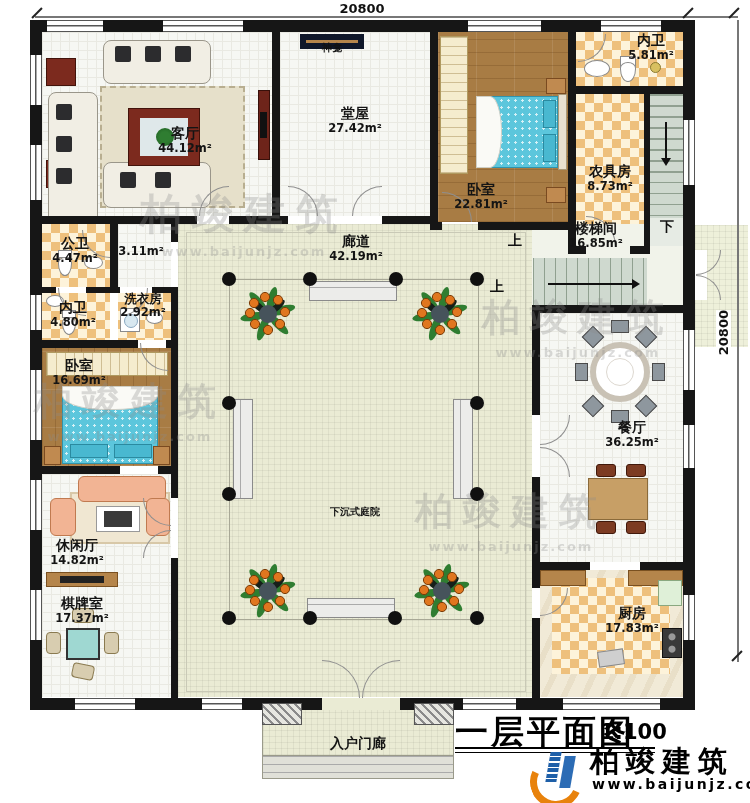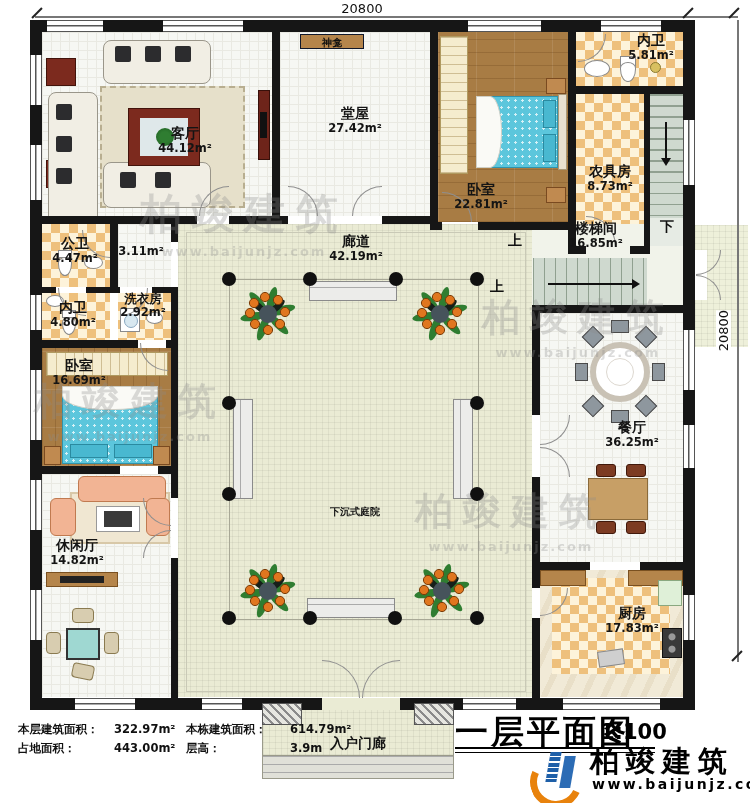--- a/index.html
+++ b/index.html
@@ -30,21 +30,21 @@
   .bench{background:#ececea;border:1px solid #8a8a8a;box-sizing:border-box;z-index:3;}
   .stairsV{background:#cfd9cf;background-image:repeating-linear-gradient(180deg,#90a090 0 1.5px,transparent 1.5px 11px);z-index:3;}
   .stairsH{background:#cfd9cf;background-image:repeating-linear-gradient(90deg,#90a090 0 1.5px,transparent 1.5px 11px);z-index:3;}
   .furn{z-index:2;box-sizing:border-box;}
   .sofa{background:#f1eee4;border:1.5px solid #9a968a;border-radius:8px;}
   .pillow{background:#2c2c2e;border-radius:2px;}
   .fixture{background:#fff;border:1.2px solid #8a8a8a;box-sizing:border-box;}
   .wm{z-index:50;color:#8c8c8c;opacity:.30;font-weight:bold;pointer-events:none;text-align:center;white-space:nowrap;}
   .wm .cn{font-size:42px;letter-spacing:10px;display:block;}
   .wm .url{font-size:13px;letter-spacing:2px;display:block;margin-top:2px;}
-  .dim{z-index:11;color:#111;font-weight:normal;font-size:13px;}
+  .dim{z-index:11;color:#111;font-weight:bold;font-size:13px;}
   .tick{width:14px;height:2px;background:#222;transform:rotate(-45deg);z-index:11;}
   .stxt{font-size:11.5px;font-weight:bold;color:#111;}
   .updown{z-index:10;font-size:14px;font-weight:bold;color:#111;}
 </style>
 </head>
 <body>
 
 <div id="canvas">
 
   <svg width="0" height="0" style="position:absolute">
@@ -149,21 +149,21 @@
   <div class="f furn pillow" style="left:56px;top:168px;width:16px;height:16px"></div>
   <div class="f furn sofa" style="left:103px;top:162px;width:108px;height:46px"></div>
   <div class="f furn pillow" style="left:120px;top:172px;width:16px;height:16px"></div>
   <div class="f furn pillow" style="left:155px;top:172px;width:16px;height:16px"></div>
   <div class="f furn" style="left:128px;top:108px;width:72px;height:58px;background:#7c2a1e;border:1px solid #42130a"></div>
   <div class="f furn" style="left:140px;top:118px;width:48px;height:38px;background:#dfe8ea"></div>
   <div class="f furn" style="left:156px;top:128px;width:18px;height:18px;background:radial-gradient(#2f7d31 40%,#1d5c20);border-radius:50%"></div>
   <div class="f furn" style="left:258px;top:90px;width:12px;height:70px;background:#6e241a;border:1px solid #38100a"></div>
   <div class="f furn" style="left:260px;top:112px;width:7px;height:26px;background:#111"></div>
 
-  <div class="f furn" style="left:300px;top:34px;width:64px;height:15px;background:#b5854b;border:1px solid #0f172a;z-index:3;text-align:center;font-size:10px;font-weight:bold;color:#111;line-height:15px"><span>神龛</span></div>
+  <div class="f furn" style="left:300px;top:34px;width:64px;height:15px;background:#b5854b;border:6px solid #0f172a;z-index:3;text-align:center;font-size:10px;font-weight:bold;color:#111;line-height:15px"><span>神龛</span></div>
 
   <div class="f furn" style="left:440px;top:36px;width:28px;height:138px;background:#f5ecce;border:1px solid #b09a60;background-image:repeating-linear-gradient(0deg,rgba(150,120,60,.4) 0 1px,transparent 1px 9px)"></div>
   <div class="f furn" style="left:476px;top:96px;width:82px;height:72px;background:#5cc6dc;border:1px solid #2f93ad;background-image:radial-gradient(rgba(255,255,255,.75) 1px,transparent 1.4px);background-size:7px 7px"></div>
   <div class="f furn" style="left:476px;top:96px;width:26px;height:72px;background:#fafaf6;border:1px solid #cfcfc6;border-radius:0 45% 45% 0/0 50% 50% 0"></div>
   <div class="f furn" style="left:543px;top:100px;width:13px;height:28px;background:#49b8d0;border:1px solid #2a8aa0"></div>
   <div class="f furn" style="left:543px;top:134px;width:13px;height:28px;background:#49b8d0;border:1px solid #2a8aa0"></div>
   <div class="f furn" style="left:558px;top:94px;width:9px;height:76px;background:#e8e0d0;border:1px solid #a89878"></div>
   <div class="f furn" style="left:546px;top:78px;width:20px;height:16px;background:#c08a50;border:1px solid #7a4a20"></div>
   <div class="f furn" style="left:546px;top:187px;width:20px;height:16px;background:#c08a50;border:1px solid #7a4a20"></div>
 
@@ -354,20 +354,24 @@
       <span class="ar">2.92m²</span>
     </div>
   <div class="f rlabel" style="left:40px;top:358px;width:78px">
       <span class="nm">卧室</span>
       <span class="ar">16.69m²</span>
     </div>
   <div class="f rlabel" style="left:36px;top:538px;width:82px">
       <span class="nm">休闲厅</span>
       <span class="ar">14.82m²</span>
     </div>
+  <div class="f rlabel" style="left:38px;top:596px;width:88px">
+      <span class="nm">棋牌室</span>
+      <span class="ar">17.37m²</span>
+    </div>
   <div class="f rlabel" style="left:296px;top:506px;width:118px">
       <span class="nm" style="font-size:10px">下沉式庭院</span>
     </div>
   <div class="f rlabel" style="left:592px;top:420px;width:80px">
       <span class="nm">餐厅</span>
       <span class="ar">36.25m²</span>
     </div>
   <div class="f rlabel" style="left:596px;top:606px;width:72px">
       <span class="nm">厨房</span>
       <span class="ar">17.83m²</span>
@@ -399,30 +403,20 @@
     </div>
   <div class="f wm" style="left:482px;top:292px">
       <span class="cn" style="font-size:38px">柏竣建筑</span>
       <span class="url">www.baijunjz.com</span>
     </div>
   <div class="f wm" style="left:415px;top:486px">
       <span class="cn" style="font-size:38px">柏竣建筑</span>
       <span class="url">www.baijunjz.com</span>
     </div>
 
-  <div class="f" style="left:18px;top:722px;width:280px;display:grid;grid-template-columns:96px 72px 104px 64px;row-gap:4px;z-index:12">
-    <span class="stxt">本层建筑面积：</span>
-    <span class="stxt">322.97m²</span>
-    <span class="stxt">本栋建筑面积：</span>
-    <span class="stxt">614.79m²</span>
-    <span class="stxt">占地面积：</span>
-    <span class="stxt">443.00m²</span>
-    <span class="stxt">层高：</span>
-    <span class="stxt">3.9m</span>
-  </div>
 
   <div class="f" style="left:455px;top:710px;font-size:33px;font-weight:900;letter-spacing:3px;color:#000;z-index:12">一层平面图</div>
   <div class="f" style="left:600px;top:720px;font-size:21px;font-weight:bold;color:#000;z-index:12">1:100</div>
   <div class="f" style="left:455px;top:747px;width:200px;height:6px;border-top:2.5px solid #000;border-bottom:1.5px solid #000;box-sizing:border-box;z-index:12"></div>
 
   <div class="f" style="left:528px;top:748px;width:56px;height:50px;z-index:12">
     <div style="position:absolute;left:2px;top:8px;width:38px;height:38px;border:7px solid transparent;border-left-color:#e8820c;border-bottom-color:#e8820c;border-radius:50%;transform:rotate(-20deg)"></div>
     <div style="position:absolute;left:20px;top:4px;width:11px;height:30px;background:#1e5fa8;transform:skewX(-10deg);background-image:repeating-linear-gradient(180deg,transparent 0 4px,#fff 4px 5.5px)"></div>
     <div style="position:absolute;left:34px;top:8px;width:11px;height:32px;background:#2c6cb5;transform:skewX(-10deg)"></div>
   </div>

